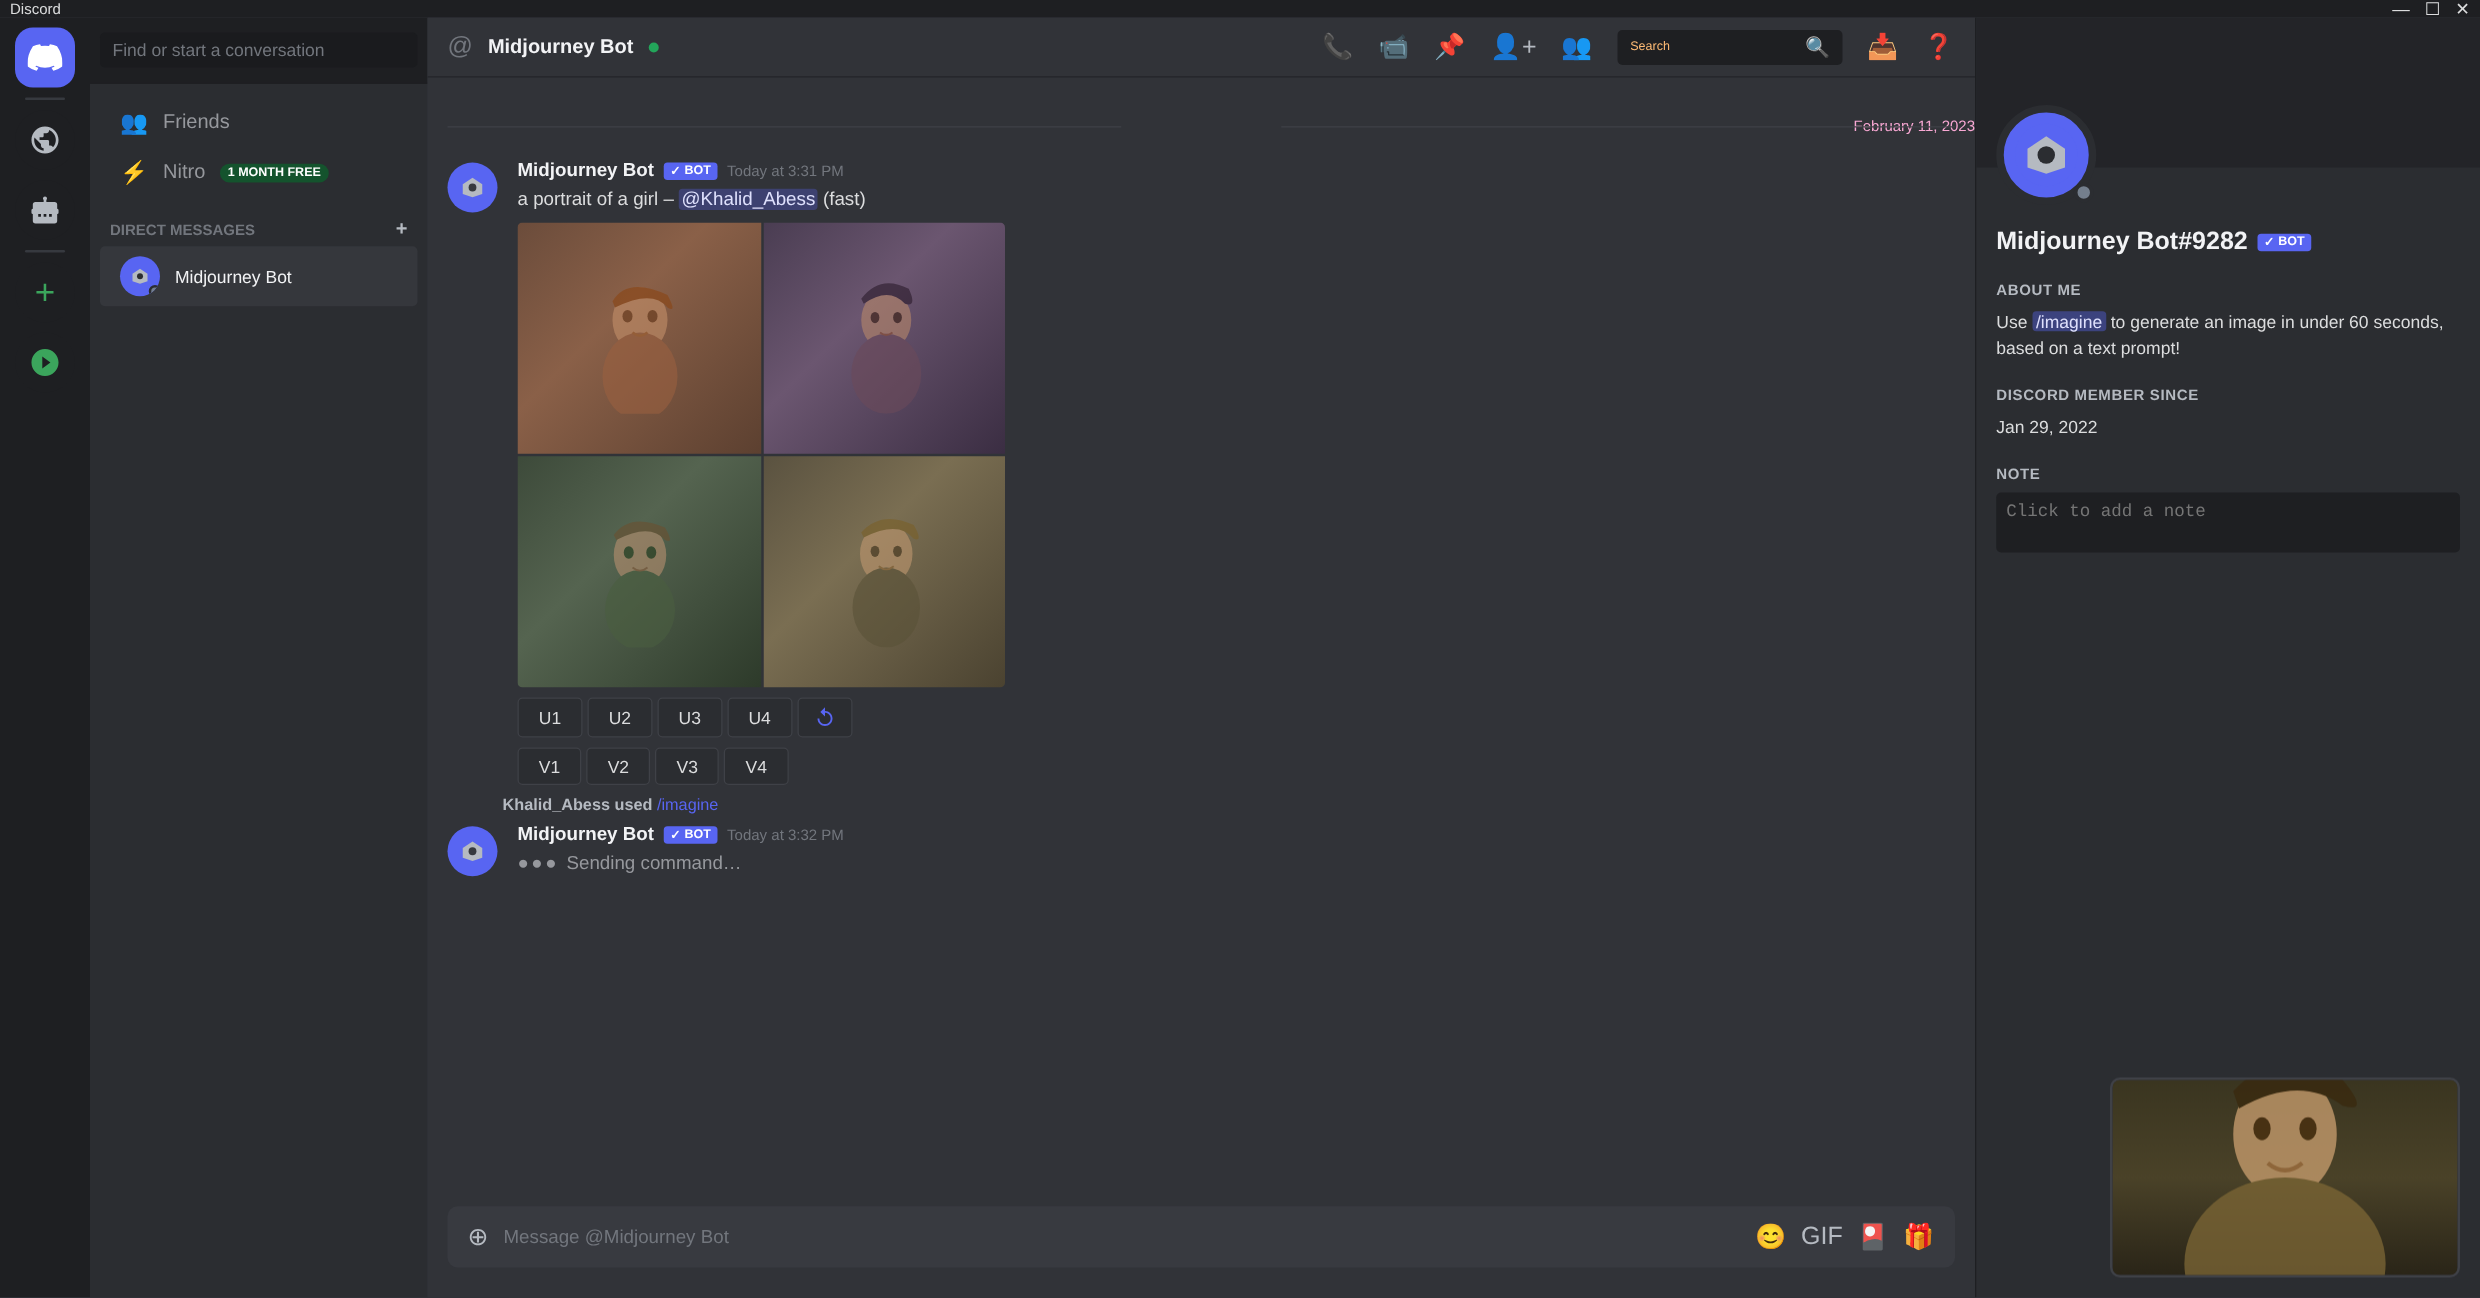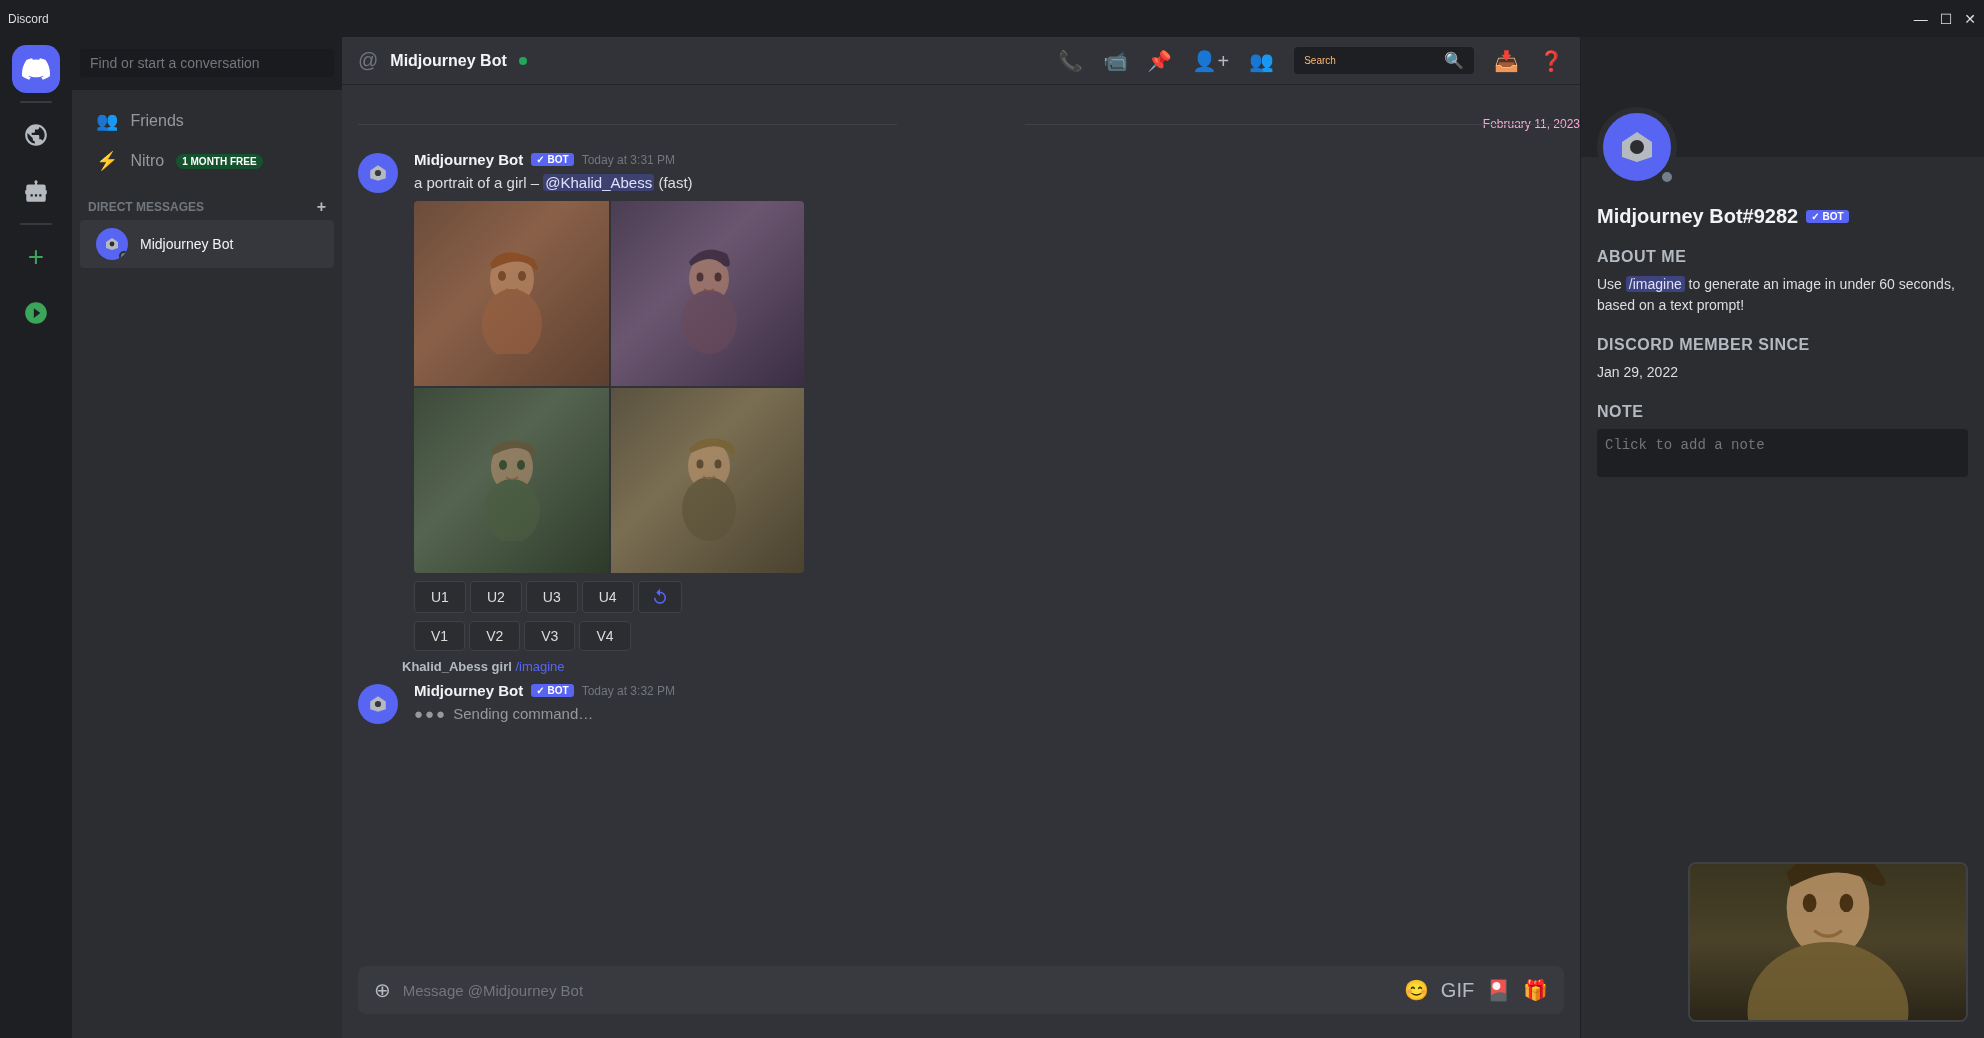--- a/index.html
+++ b/index.html
@@ -9,21 +9,21 @@
       color: #dcddde;
       width: 1984px;
       height: 1038px;
       overflow: hidden;
       display: flex;
       flex-direction: column;
     }
 
     
     #titlebar {
-      height: 37px;
+      height: 14px;
       background: #1e1f22;
       display: flex;
       align-items: center;
       padding: 0 8px;
       font-size: 12px;
       color: #dcddde;
       flex-shrink: 0;
     }
     #titlebar-controls { margin-left: auto; display: flex; gap: 12px; }
     #titlebar-controls span { font-size: 14px; cursor: pointer; color: #dcddde; }
@@ -410,21 +410,21 @@
     #profile-body { padding: 48px 16px 16px; }
     #profile-name {
       font-size: 20px;
       font-weight: 700;
       color: #f2f3f5;
       display: flex;
       align-items: center;
       gap: 8px;
     }
     .section-header {
-      font-size: 16px;
+      font-size: 12px;
       font-weight: 700;
       text-transform: uppercase;
       color: #b5bac1;
       letter-spacing: 0.5px;
       margin: 20px 0 8px;
     }
     .section-text {
       font-size: 14px;
       color: #dcddde;
       line-height: 1.5;
@@ -670,21 +670,21 @@
           <div class="action-buttons">
             <button class="action-btn">V1</button>
             <button class="action-btn">V2</button>
             <button class="action-btn">V3</button>
             <button class="action-btn">V4</button>
           </div>
         </div>
       </div>
 
       <div class="system-message">
-        <span class="username">Khalid_Abess girl</span>
+        <span class="username">Khalid_Abess used</span>
         <span> </span>
         <span class="command">/imagine</span>
       </div>
 
       <div class="message-group">
         <div class="msg-avatar" style="background:#5865f2;">
           <svg viewBox="0 0 100 100" xmlns="http://www.w3.org/2000/svg" fill="white">
             <path d="M50 20 L80 40 L80 70 L50 80 L20 70 L20 40 Z" fill="#b5bac1"></path>
             <circle cx="50" cy="50" r="12" fill="#36393f"></circle>
           </svg>

